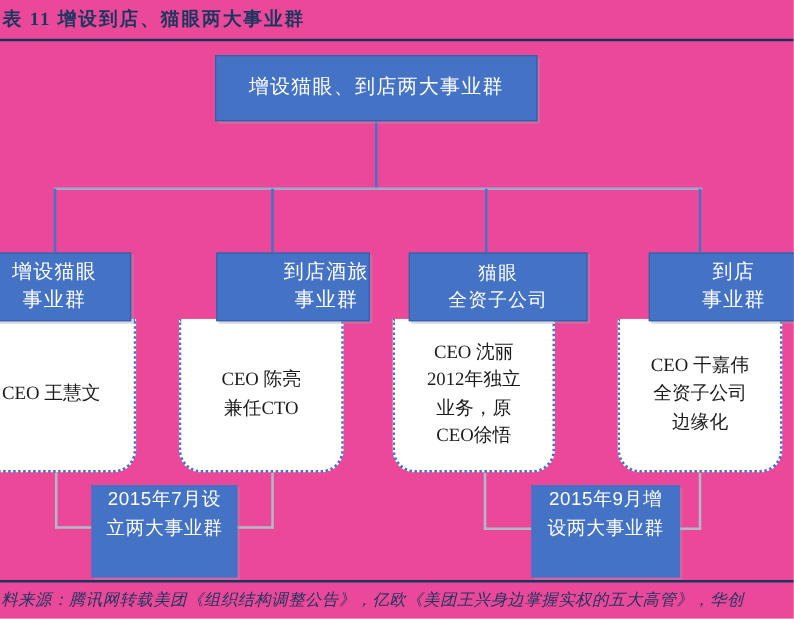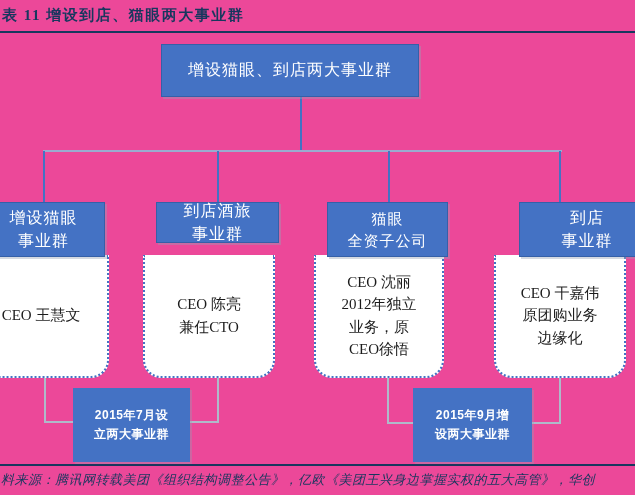--- a/index.html
+++ b/index.html
@@ -16,24 +16,24 @@
   .rule-top { position:absolute; left:0; top:31px; width:635px; height:2px; background:var(--heading,#17375E); }
   
   .node {
     position:absolute; z-index:3; box-sizing:border-box;
     background:var(--node-fill,#4472C4); border:1px solid var(--node-border,#3560A8);
     box-shadow:2px 2px 0 rgba(150,160,180,0.40);
     color:#ffffff; font-size:16px; line-height:1.42; letter-spacing:1px;
     display:flex; align-items:center; justify-content:center;
     text-align:center; white-space:pre-line;
   }
-  #root-node    { left:161px; top:44px;  width:258px; height:53px; }
+  #root-node    { left:172px; top:44px;  width:258px; height:53px; }
   #group-node-0 { left:-18px; top:202px; width:123px; height:55px; }
-  #group-node-1 { left:156px; top:202px; width:123px; height:41px; }
-  #group-node-2 { left:327px; top:202px; width:121px; height:55px; font-size:15px; }
+  #group-node-1 { left:173px; top:202px; width:123px; height:55px;justify-content:flex-end; }
+  #group-node-2 { left:327px; top:202px; width:143px; height:55px; font-size:15px; }
   #group-node-3 { left:519px; top:202px; width:136px; height:55px; }
   
   .detail-card {
     position:absolute; top:255px; height:123px; z-index:2; box-sizing:border-box;
     border:2px dotted var(--node-fill,#4472C4); border-top:none;
     border-radius:0 0 18px 18px; background:#fff;
     display:flex; align-items:center; justify-content:center;
     text-align:center; white-space:pre-line;
     font-family:"Liberation Serif", serif; font-size:15px; line-height:1.5; color:#1b1b1b;
   }
@@ -55,26 +55,26 @@
   #bracket-l-a { left:44px;  top:378px; width:2px;   height:45px; }
   #bracket-l-b { left:217px; top:378px; width:2px;   height:45px; }
   #bracket-l-h { left:44px;  top:421px; width:175px; height:2px;  }
   #bracket-r-a { left:387px; top:378px; width:2px;   height:46px; }
   #bracket-r-b { left:559px; top:378px; width:2px;   height:46px; }
   #bracket-r-h { left:387px; top:422px; width:174px; height:2px;  }
   
   .note {
     position:absolute; top:388px; height:74px; z-index:3; box-sizing:border-box;
     background:var(--node-fill,#4472C4); box-shadow:2px 2px 0 rgba(150,160,180,0.35);
-    color:#fff; font-size:12px; line-height:1.55; letter-spacing:0.5px;
-    display:flex; align-items:center; justify-content:center;
-    text-align:center; white-space:pre-line;font-weight:bold;
+    color:#fff; font-size:15px; line-height:1.55; letter-spacing:0.5px;
+    display:flex; justify-content:center;
+    text-align:center; white-space:pre-line;
   }
   #note-0 { left:73px;  width:117px; }
-  #note-1 { left:413px; width:119px; }
+  #note-1 { left:425px; width:119px; }
   
   .rule-bottom { position:absolute; left:0; top:464px; width:635px; height:2px; background:var(--heading,#17375E); }
   .source {
     position:absolute; left:1px; top:471px;
     font-family:Liberation Sans, sans-serif; font-style:italic; font-size:13px;
     letter-spacing:0.5px; color:var(--heading,#17375E); white-space:nowrap;
   }
 </style>
 </head>
 <body>
@@ -111,21 +111,21 @@
 兼任CTO</span>
     </div>
     <div class="detail-card" id="detail-card-2">
       <span>CEO 沈丽
 2012年独立
 业务，原
 CEO徐悟</span>
     </div>
     <div class="detail-card" id="detail-card-3">
       <span>CEO 干嘉伟
-原团购业务
+全资子公司
 边缘化</span>
     </div>
 
     <div class="node" id="group-node-0">
       <span>增设猫眼
 事业群</span>
     </div>
     <div class="node" id="group-node-1">
       <span>到店酒旅
 事业群</span>

